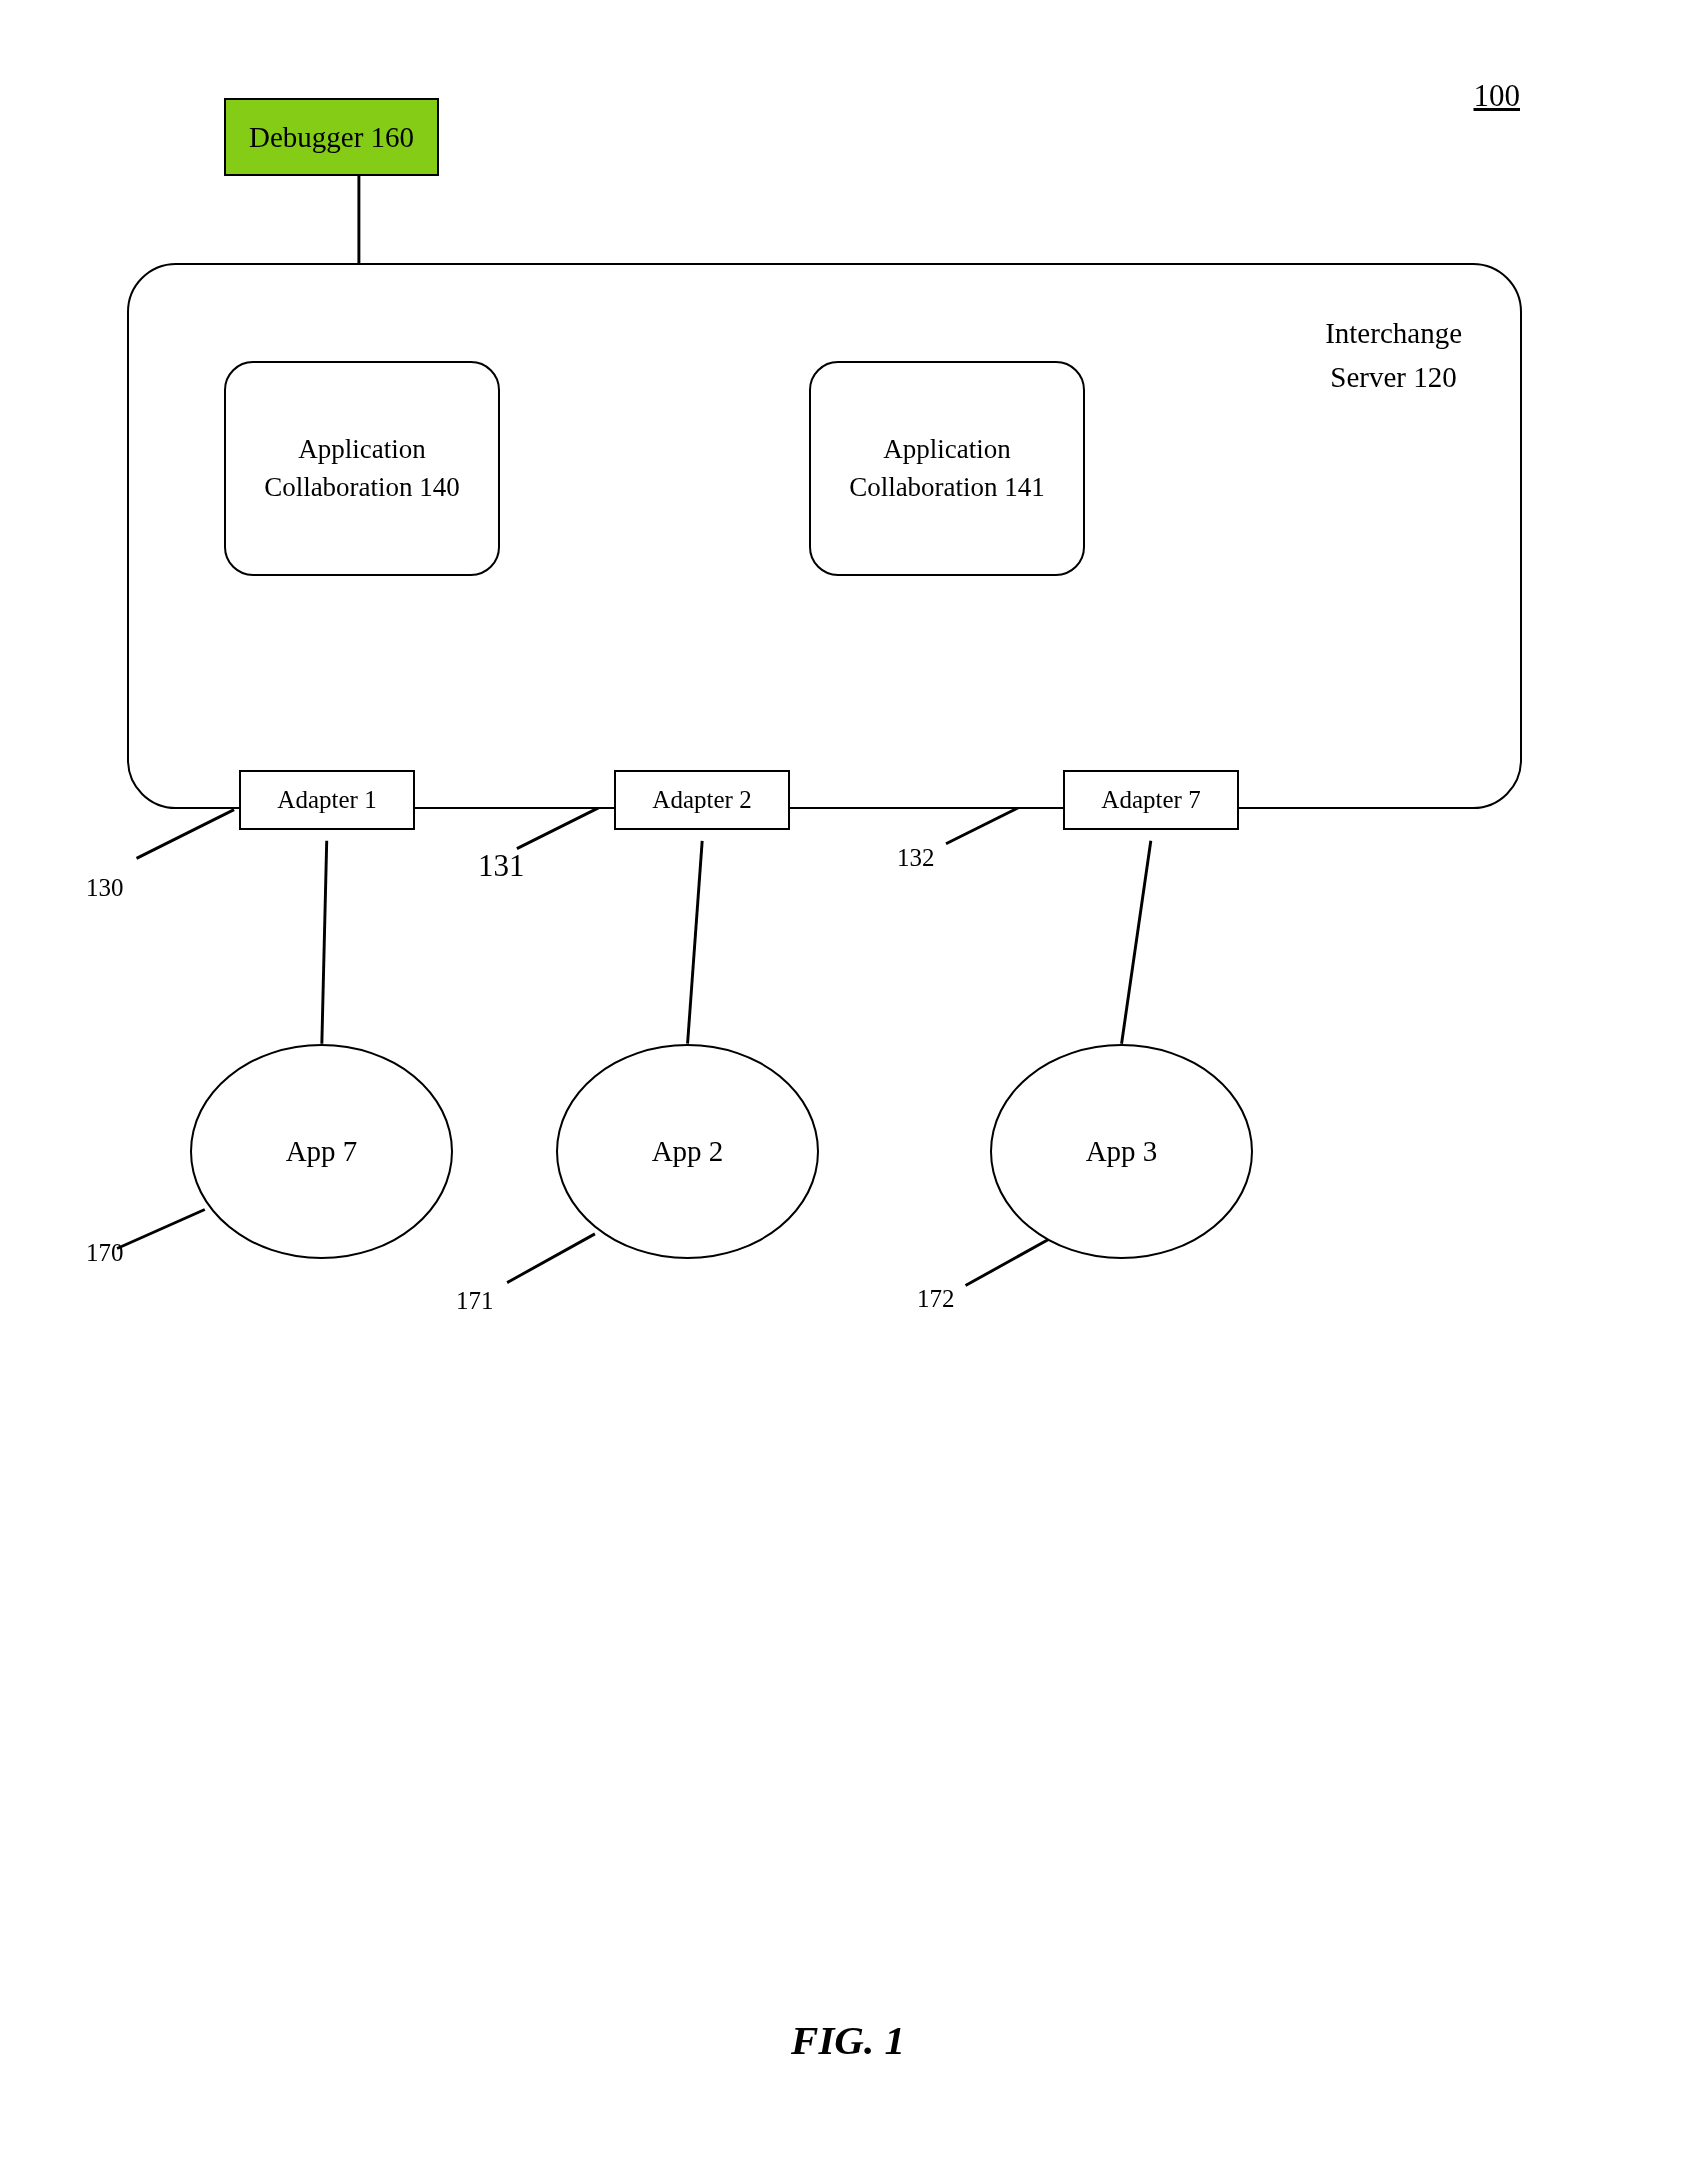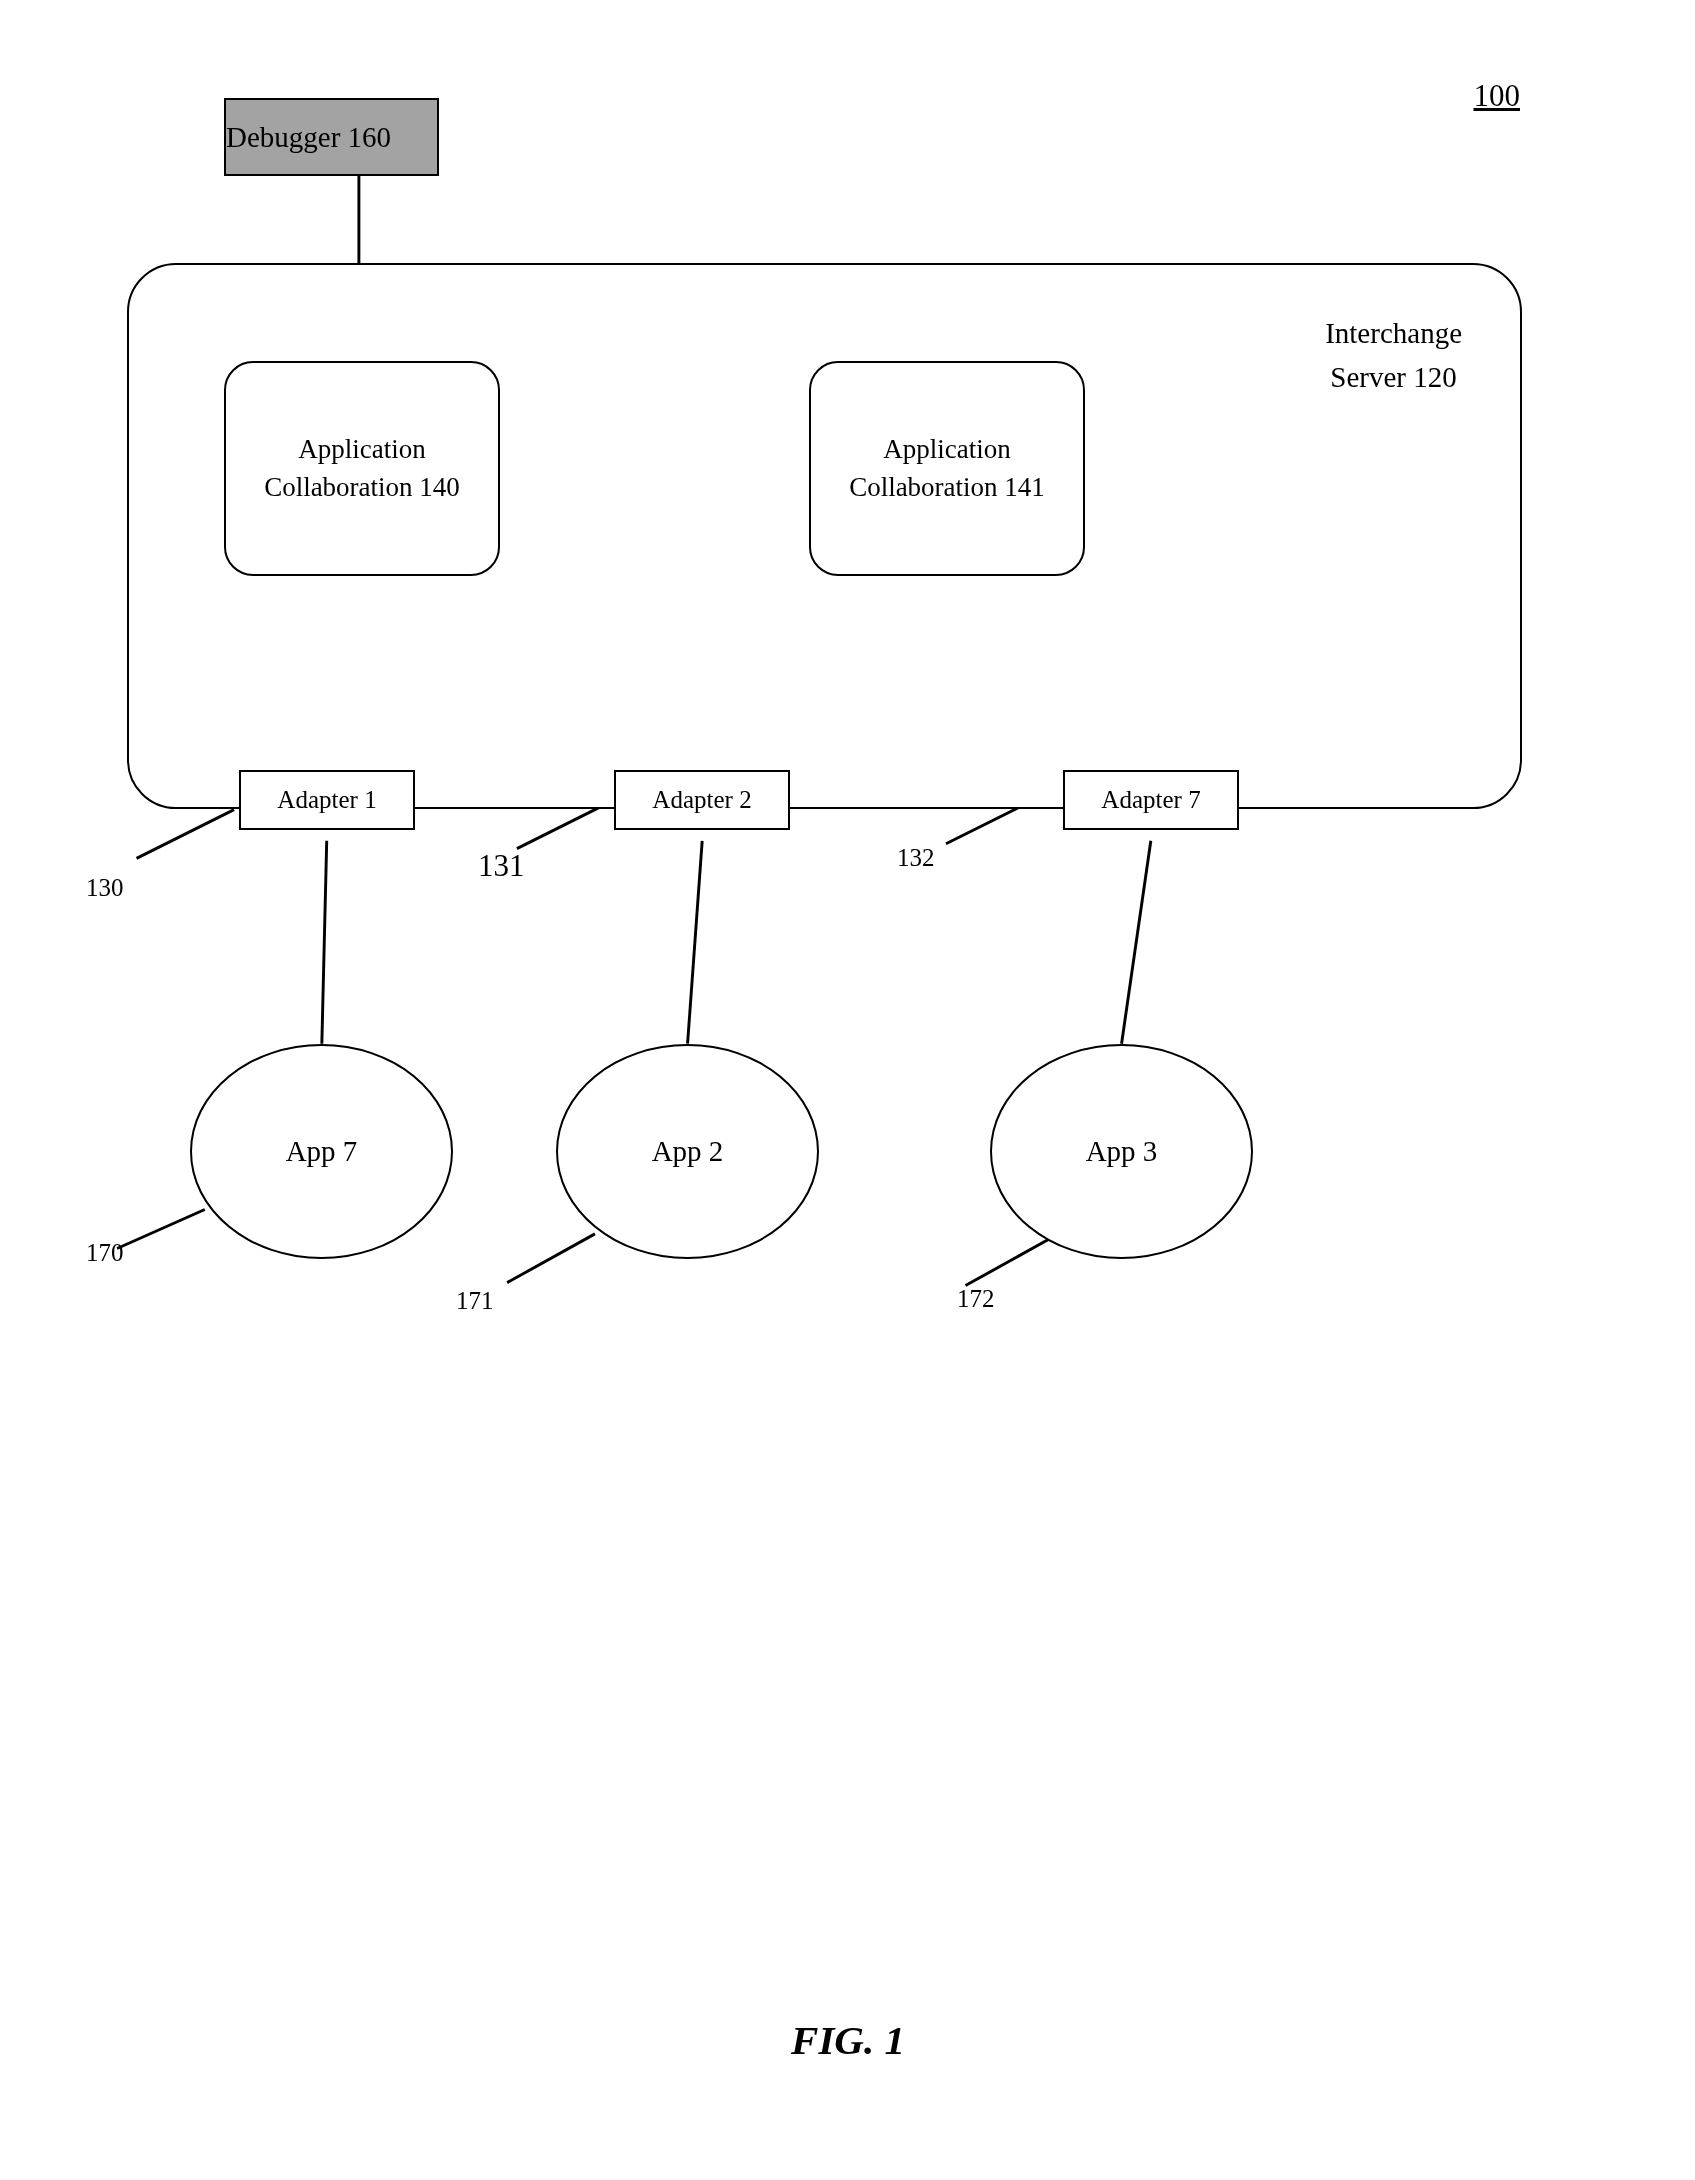--- a/index.html
+++ b/index.html
@@ -24,22 +24,22 @@
     
     .debugger-box {
       position: absolute;
       top: 39px;
       left: 156px;
       width: 215px;
       height: 78px;
       border: 2.9px solid #000;
       display: flex;
       align-items: center;
-      justify-content: flex-start;
-      background: #a3a3a3;
+      justify-content: center;
+      background: #84cc16;
       font-size: 27px;
     }
 
     
     .collab-box {
       position: absolute;
       width: 276px;
       height: 215px;
       border: 2.9px solid #000;
       border-radius: 29px;
@@ -98,21 +98,21 @@
       background: #fff;
     }
 
     .app1 { top: 1044px; left: 190px; }
     .app2 { top: 1044px; left: 556px; }
     .app3 { top: 1044px; left: 990px; }
 
     
     .ref-170 { position: absolute; top: 1239px; left: 66px; font-size: 25px; }
     .ref-171 { position: absolute; top: 1278px; left: 439px; font-size: 25px; }
-    .ref-172 { position: absolute; top: 1278px; left: 897px; font-size: 25px; margin-left: 40px; }
+    .ref-172 { position: absolute; top: 1278px; left: 897px; font-size: 25px; }
 
     
     .connections-svg {
       position: absolute;
       top: 0;
       left: 0;
       width: 100%;
       height: 100%;
       pointer-events: none;
     }

